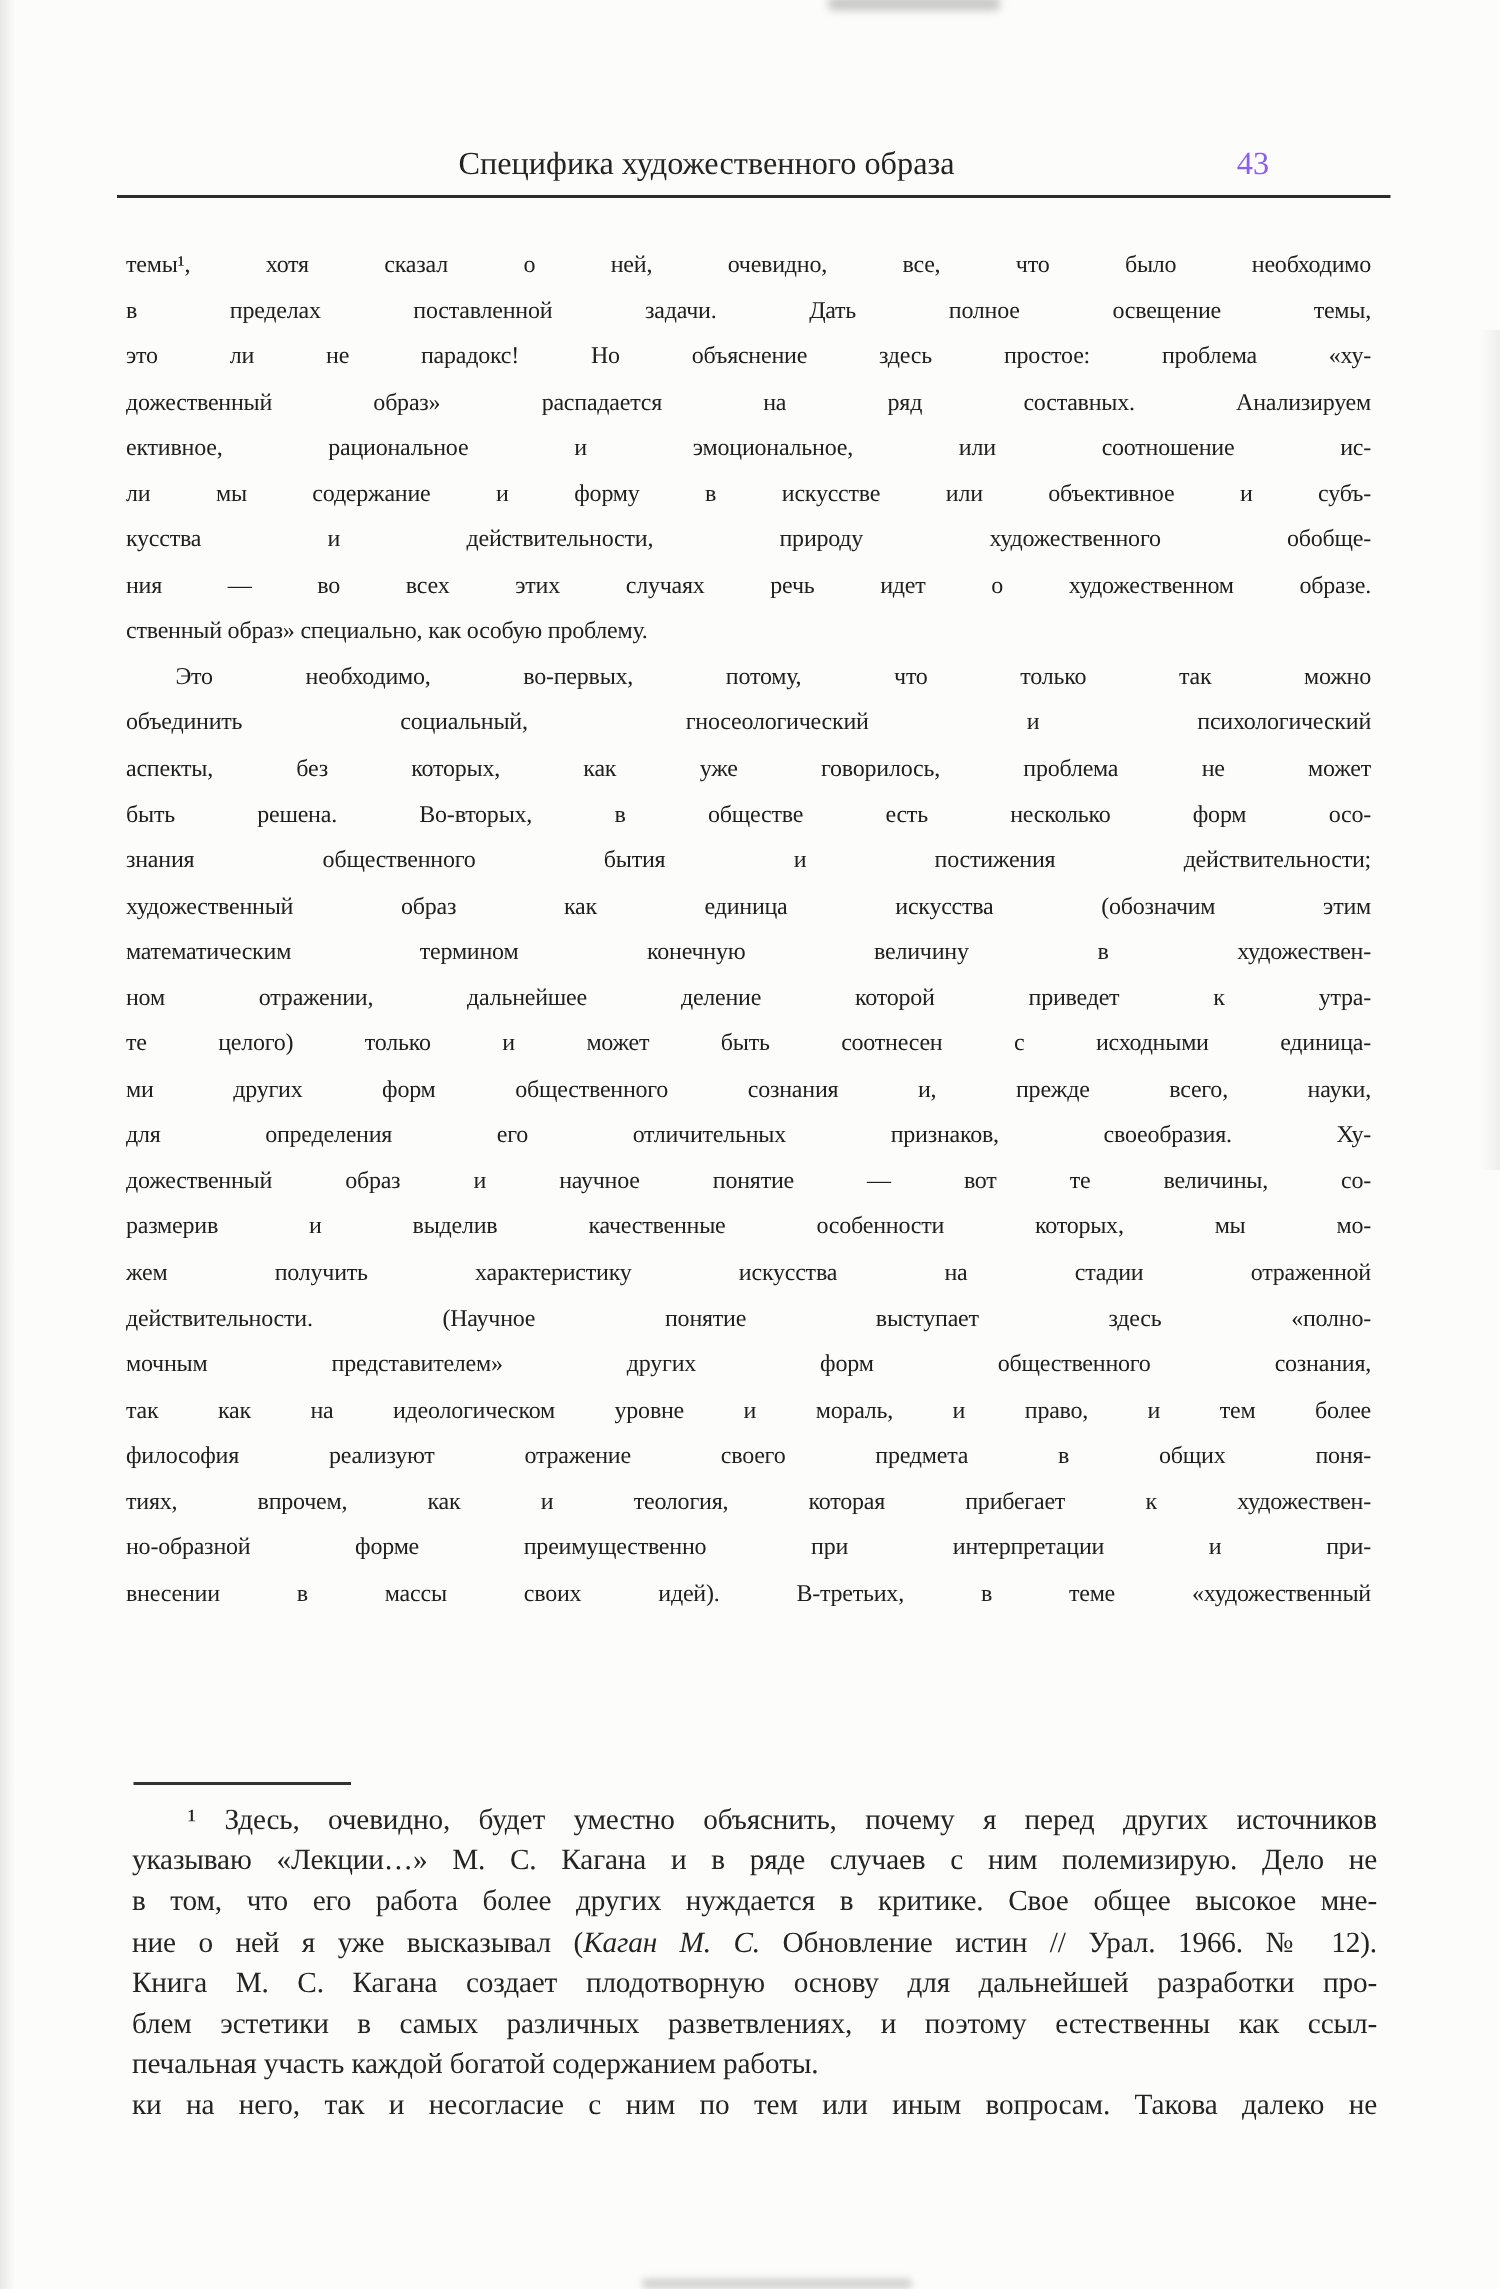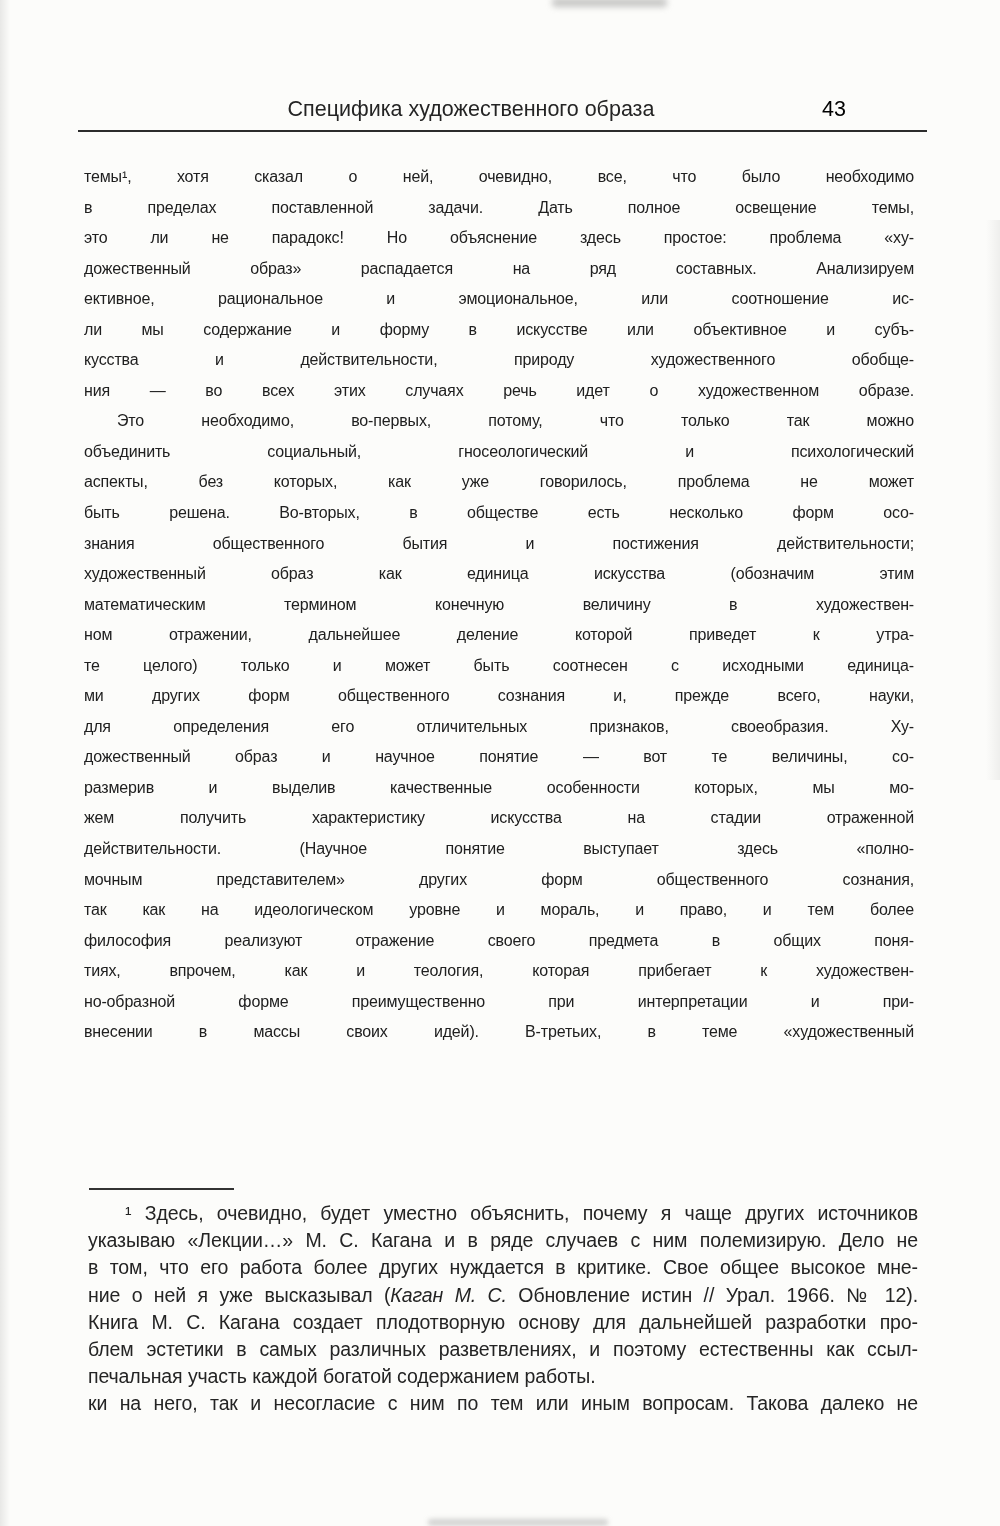--- a/index.html
+++ b/index.html
@@ -3,21 +3,21 @@
 <meta charset="utf-8">
 <title>Book page scan</title>
 <style>
   html, body { margin: 0; padding: 0; background: #fcfcfa; }
   .page {
     position: relative;
     width: 1000px;
     height: 1526px;
     background: #fcfcfa;
     overflow: hidden;
-    font-family: Liberation Sans, sans-serif;
+    font-family: Liberation Serif, serif;
     color: #202020;
   }
   
   .edge-left {
     position: absolute; top: 0; left: 0; bottom: 0; width: 10px;
     background: linear-gradient(to right, rgba(110,110,110,0.14), rgba(110,110,110,0));
   }
   .edge-right {
     position: absolute; top: 220px; right: 0; height: 560px; width: 14px;
     background: linear-gradient(to left, rgba(120,120,120,0.10), rgba(120,120,120,0));
@@ -35,21 +35,21 @@
     position: absolute; top: 96px; left: 88px; width: 830px; height: 26px;
     font-size: 21.5px; line-height: 26px;
   }
   .running-title {
     text-align: center;
     padding-right: 64px; 
     color: #242424;
   }
   .page-number {
     position: absolute; top: 0; right: 72px;
-    color: #000000;
+    color: #8b5cf6;
   }
   .header-rule {
     position: absolute; top: 130px; left: 78px; width: 849px; height: 2px;
     background: #2c2c2c;
   }
   
   .body-text {
     position: absolute; top: 162px; left: 84px; width: 830px;
     font-size: 16px; line-height: 30.55px;
     letter-spacing: -0.15px;
@@ -98,20 +98,21 @@
 
   <div class="body-text">
       <div class="line">темы¹, хотя сказал о ней, очевидно, все, что было необходимо</div>
       <div class="line">в пределах поставленной задачи. Дать полное освещение темы,</div>
       <div class="line">это ли не парадокс! Но объяснение здесь простое: проблема «ху-</div>
       <div class="line">дожественный образ» распадается на ряд составных. Анализируем</div>
       <div class="line">ективное, рациональное и эмоциональное, или соотношение ис-</div>
       <div class="line">ли мы содержание и форму в искусстве или объективное и субъ-</div>
       <div class="line">кусства и действительности, природу художественного обобще-</div>
       <div class="line">ния — во всех этих случаях речь идет о художественном образе.</div>
+      <div class="line no-just">ственный образ» специально, как особую проблему.</div>
       <div class="line indent">Это необходимо, во-первых, потому, что только так можно</div>
       <div class="line">объединить социальный, гносеологический и психологический</div>
       <div class="line">аспекты, без которых, как уже говорилось, проблема не может</div>
       <div class="line">быть решена. Во-вторых, в обществе есть несколько форм осо-</div>
       <div class="line">знания общественного бытия и постижения действительности;</div>
       <div class="line">художественный образ как единица искусства (обозначим этим</div>
       <div class="line">математическим термином конечную величину в художествен-</div>
       <div class="line">ном отражении, дальнейшее деление которой приведет к утра-</div>
       <div class="line">те целого) только и может быть соотнесен с исходными единица-</div>
       <div class="line">ми других форм общественного сознания и, прежде всего, науки,</div>
@@ -123,21 +124,21 @@
       <div class="line">мочным представителем» других форм общественного сознания,</div>
       <div class="line">так как на идеологическом уровне и мораль, и право, и тем более</div>
       <div class="line">философия реализуют отражение своего предмета в общих поня-</div>
       <div class="line">тиях, впрочем, как и теология, которая прибегает к художествен-</div>
       <div class="line">но-образной форме преимущественно при интерпретации и при-</div>
       <div class="line">внесении в массы своих идей). В-третьих, в теме «художественный</div>
     </div>
 
   <div class="footnote-rule"></div>
   <div class="footnote-text">
-      <div class="fn-line indent">¹ Здесь, очевидно, будет уместно объяснить, почему я чаще других источников</div>
+      <div class="fn-line indent">¹ Здесь, очевидно, будет уместно объяснить, почему я перед других источников</div>
       <div class="fn-line">указываю «Лекции…» М. С. Кагана и в ряде случаев с ним полемизирую. Дело не</div>
       <div class="fn-line">в том, что его работа более других нуждается в критике. Свое общее высокое мне-</div>
       <div class="fn-line"><span>ние о ней я уже высказывал (</span><span class="italic">Каган М. С.</span><span> Обновление истин // Урал. 1966. № 12).</span></div>
       <div class="fn-line">Книга М. С. Кагана создает плодотворную основу для дальнейшей разработки про-</div>
       <div class="fn-line">блем эстетики в самых различных разветвлениях, и поэтому естественны как ссыл-</div>
       <div class="fn-line no-just">печальная участь каждой богатой содержанием работы.</div>
       <div class="fn-line">ки на него, так и несогласие с ним по тем или иным вопросам. Такова далеко не</div>
     </div>
 
 </div>

